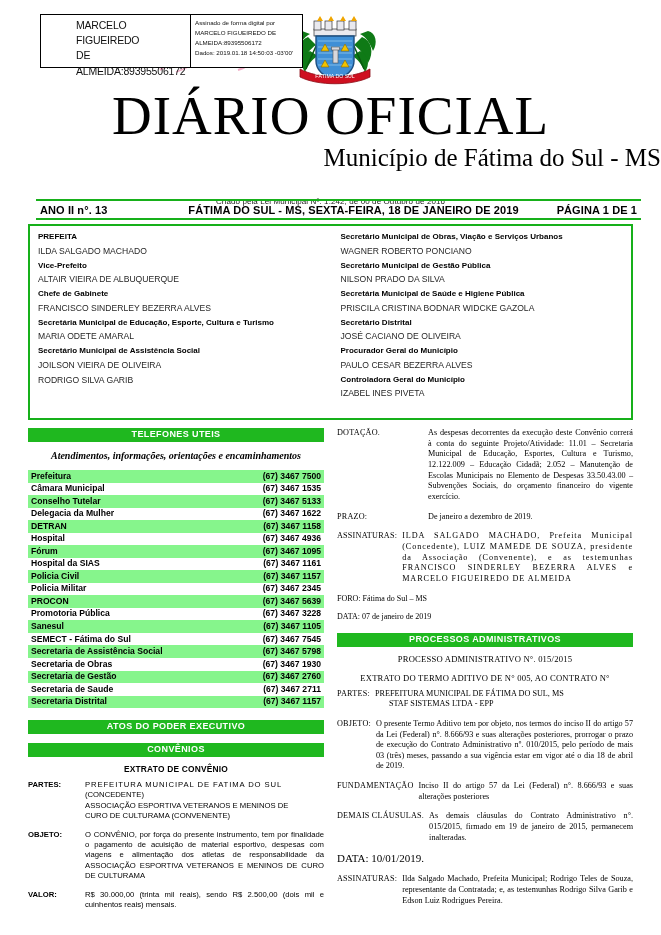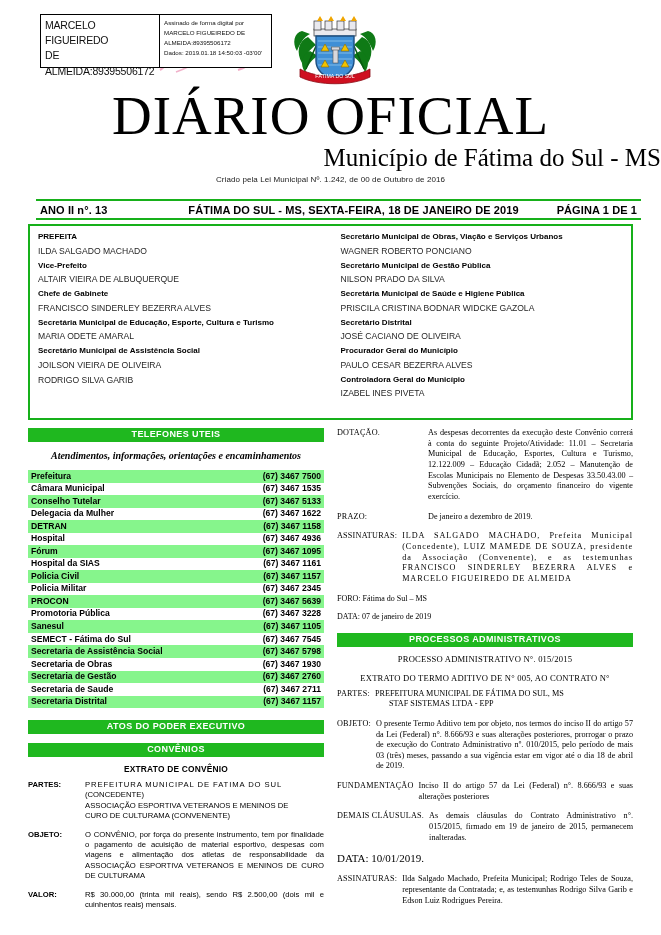--- a/index.html
+++ b/index.html
@@ -14,21 +14,21 @@
     overflow: hidden;
   }
   .page { position: relative; width: 661px; height: 935px; padding: 0; box-sizing: border-box; }
 
   
   .sig-stamp {
     position: absolute; left: 40px; top: 14px;
     width: 230px; height: 52px;
     border: 1px solid #000;
     display: flex; align-items: stretch;
-    background: #fff; z-index: 5;
+    background: #fff; z-index: 5; padding-left: 31px;
   }
   .sig-left {
     width: 118px; padding: 3px 2px 0 4px; box-sizing: border-box;
     font-size: 10.5px; line-height: 1.45; letter-spacing: -0.2px;
     color: #111;
   }
   .sig-div { width: 1px; background: #000; }
   .sig-right {
     flex: 1; padding: 3px 2px 0 4px; box-sizing: border-box;
     font-size: 6.2px; line-height: 1.62; color: #111;
@@ -49,21 +49,21 @@
   .do-title {
     font-family: "Liberation Serif", serif;
     font-size: 55px; line-height: 1; letter-spacing: 1px;
     font-weight: 400; color: #000;
   }
   .do-sub {
     font-family: "Liberation Serif", serif;
     font-size: 25px; line-height: 1.1; margin-top: 1px; font-weight: 400; text-align: right;
   }
   .do-law {
-    font-size: 8px; margin-top: 3px; color: #1a1a1a; letter-spacing: 0.1px;
+    font-size: 8px; margin-top: 25px; color: #1a1a1a; letter-spacing: 0.1px;
   }
 
   
   .anobar {
     position: absolute; left: 36px; top: 199px; width: 605px;
     border-top: 2px solid #17b01a; border-bottom: 2px solid #17b01a;
     height: 17px; display: flex; align-items: center;
     font-size: 11px; font-weight: bold; letter-spacing: 0.1px;
   }
   .anobar .a1 { width: 150px; padding-left: 4px; box-sizing: border-box; text-align: left; }

